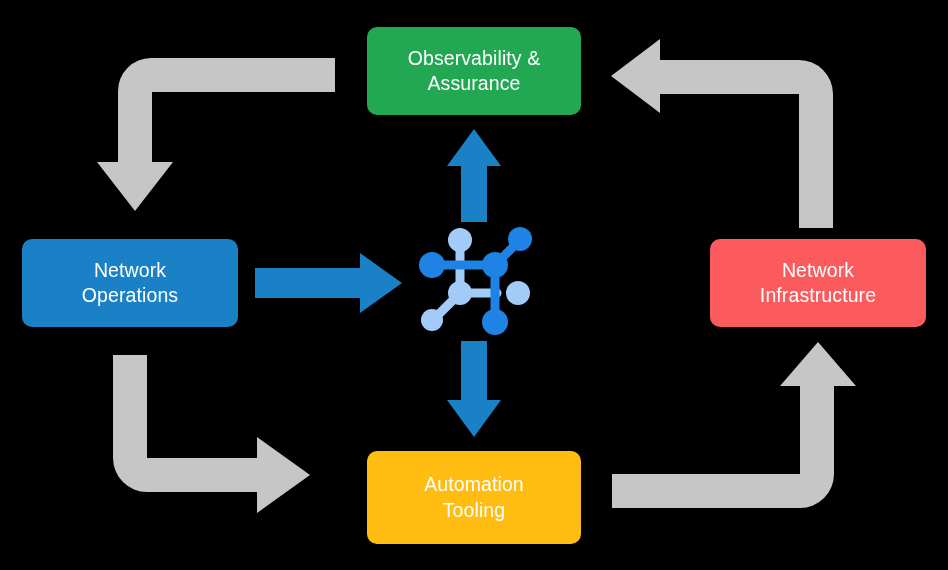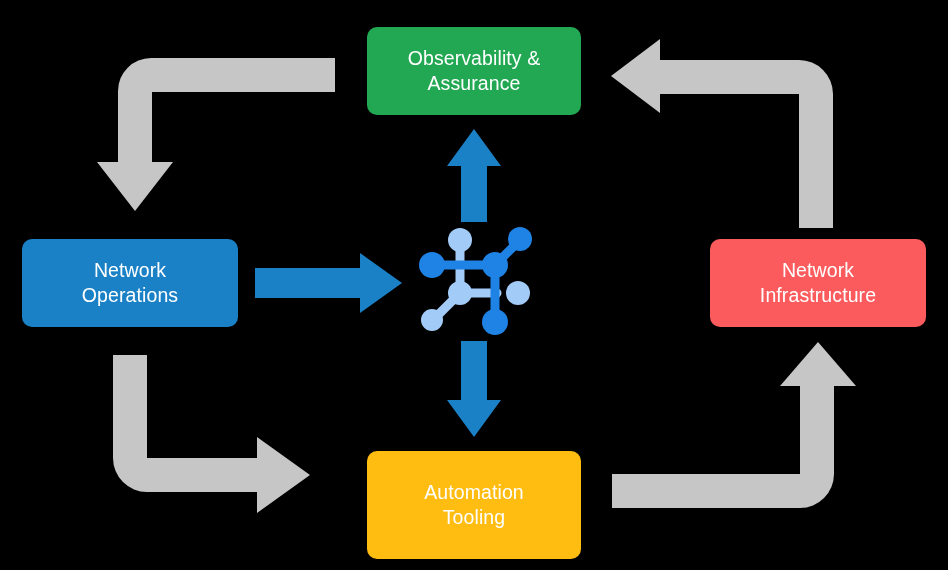--- a/index.html
+++ b/index.html
@@ -49,21 +49,21 @@
   #box-observability {
     left: 367px; top: 27px; width: 214px; height: 88px;
   }
   #box-network-operations {
     left: 22px; top: 239px; width: 216px; height: 88px;
   }
   #box-network-infrastructure {
     left: 710px; top: 239px; width: 216px; height: 88px;
   }
   #box-automation-tooling {
-    left: 367px; top: 451px; width: 214px; height: 108px;
+    left: 367px; top: 451px; width: 214px; height: 93px;
   }
 </style>
 </head>
 <body>
 
 <div id="canvas">
 
   <svg id="vector-layer" viewBox="0 0 948 570" width="948" height="570" xmlns="http://www.w3.org/2000/svg">
 
     <g>

